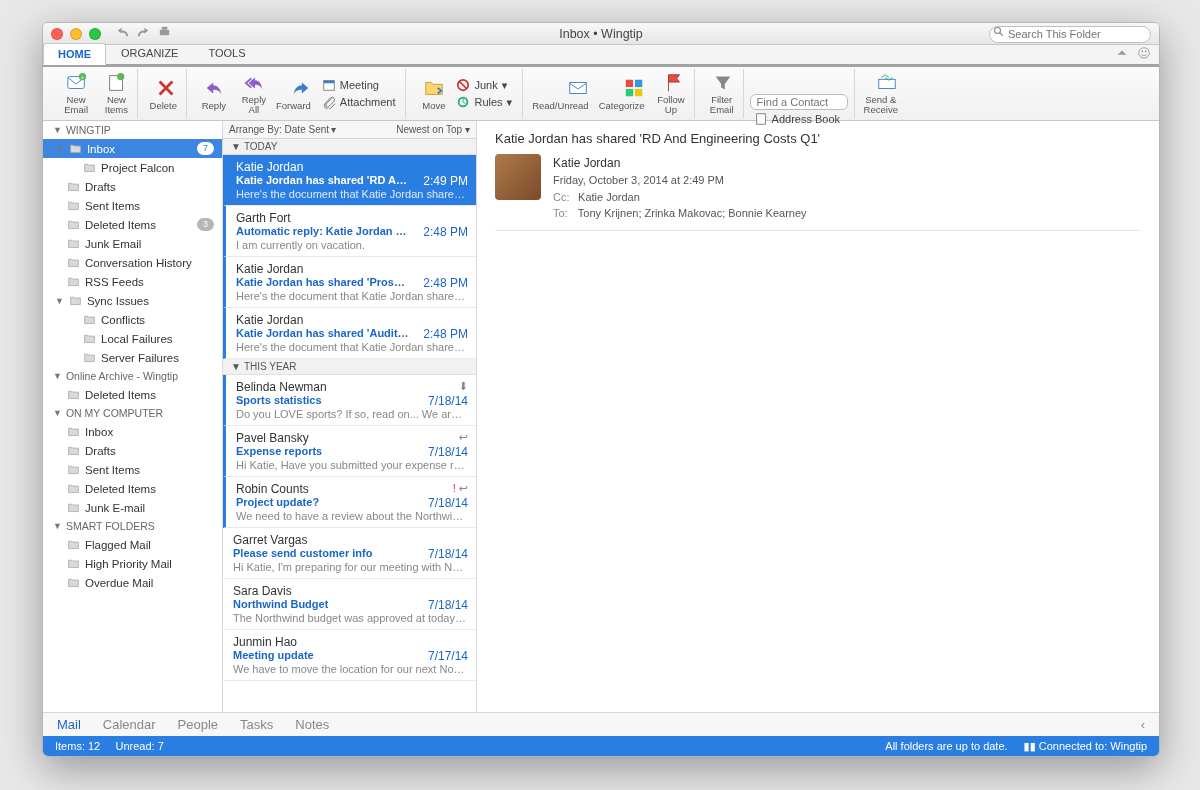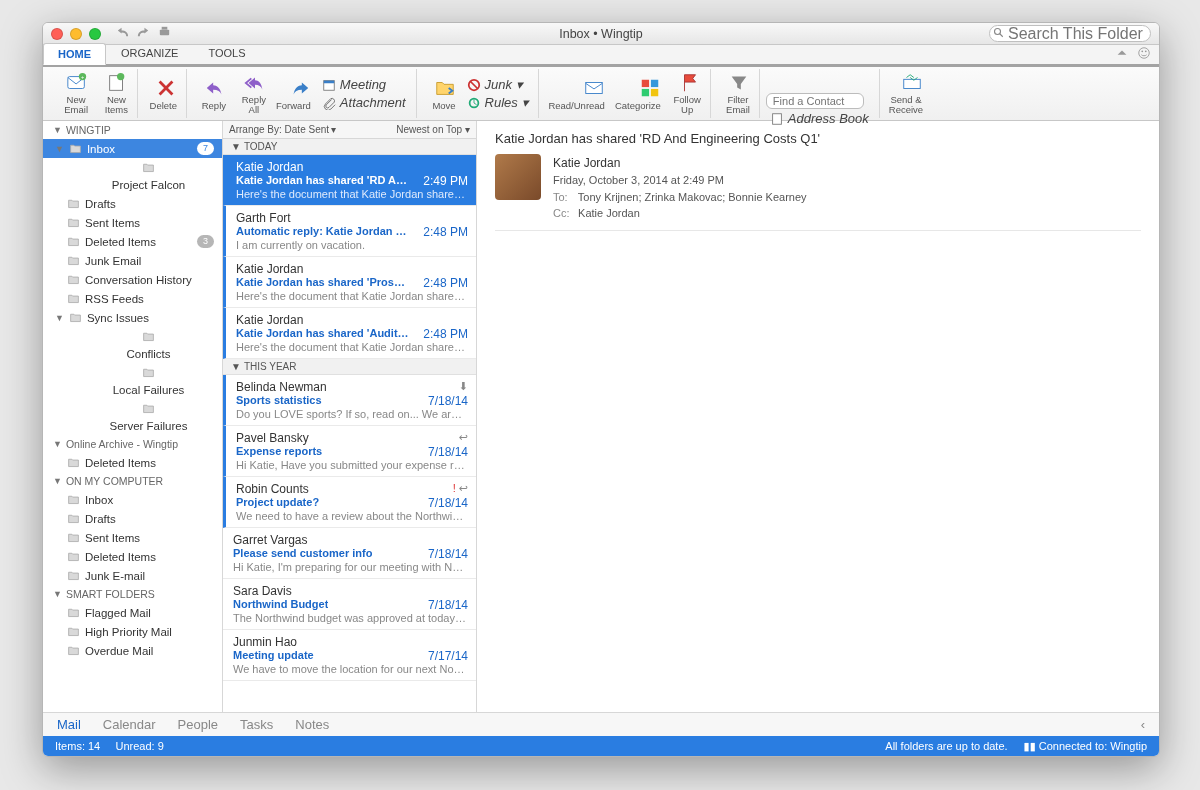--- a/index.html
+++ b/index.html
@@ -6,45 +6,45 @@
   body { background:#e8e8e8; width:1200px; height:790px; overflow:hidden; }
   .window { position:absolute; left:42px; top:22px; width:1118px; height:735px; background:#fff; border-radius:6px; box-shadow:0 12px 40px rgba(0,0,0,.35); display:flex; flex-direction:column; overflow:hidden; border:1px solid #b6b6b6;}
   .titlebar { height:22px; background:linear-gradient(#f8f8f8,#e6e6e6); border-bottom:1px solid #c7c7c7; display:flex; align-items:center; padding:0 8px; position:relative;}
   .traffic { display:flex; gap:7px; }
   .dot { width:12px; height:12px; border-radius:50%; border:1px solid rgba(0,0,0,.15);}
   .dot.r{background:#ff5f57;} .dot.y{background:#febc2e;} .dot.g{background:#28c840;}
   .tb-icons { margin-left:14px; display:flex; gap:6px; color:#888;}
   .tb-icons svg{width:15px;height:15px;fill:#999;}
   .wintitle { position:absolute; left:0; right:0; text-align:center; font-size:12.5px; color:#444; pointer-events:none;}
   .searchwrap { margin-left:auto; }
-  .search { width:162px; height:17px; border:1px solid #bfbfbf; border-radius:10px; font-size:16px; padding:0 6px 0 18px; background:#fff; }
+  .search { width:162px; height:17px; border:1px solid #bfbfbf; border-radius:10px; font-size:11px; padding:0 6px 0 18px; background:#fff; }
   .searchbox{position:relative;}
   .mag{position:absolute;left:4px;top:2px;}
 
   .tabs { height:22px; background:#f4f4f4; display:flex; align-items:flex-end; border-bottom:3px solid #a3a3a3; position:relative;}
   .tab { font-size:11px; padding:4px 14px; color:#444; border:1px solid transparent; cursor:default;}
   .tab.active { background:#fff; border:1px solid #c7c7c7; border-bottom:1px solid #fff; color:#1a66c8; font-weight:600; border-radius:3px 3px 0 0; margin-bottom:-1px;}
   .tabs-right{margin-left:auto; display:flex; gap:8px; padding-right:8px; color:#999;}
   .tabs-right svg{width:14px;height:14px;fill:#999;}
 
   .ribbon { height:54px; background:linear-gradient(#fbfbfb,#f0f0f0); border-bottom:1px solid #c7c7c7; display:flex; align-items:center; padding:2px 6px; gap:0;}
   .rgrp { display:flex; align-items:center; height:100%; padding:0 6px; border-right:1px solid #d7d7d7; gap:4px;}
   .rgrp:last-child{border-right:none;}
   .ritem { display:flex; flex-direction:column; align-items:flex-end; font-size:9.5px; color:#555; gap:1px; padding:2px 3px; cursor:default; min-width:36px;}
   .ritem .ico{width:22px;height:22px;}
-  .rsmall { display:flex; align-items:center; font-size:13px; color:#444; gap:4px; padding:1px 4px;font-style:italic;}
+  .rsmall { display:flex; align-items:center; font-size:11px; color:#444; gap:4px; padding:1px 4px;}
   .rsmall .ico{width:14px;height:14px;}
   .vbox{display:flex;flex-direction:column;gap:1px;}
   .searchcontact{border:1px solid #bcbcbc;border-radius:6px;font-size:11px;padding:1px 6px;color:#777;width:98px;background:#fff;margin-top:33px;}
 
   .main { flex:1; display:flex; min-height:0;}
   .sidebar { width:180px; background:#fff; border-right:1px solid #d7d7d7; overflow:auto; font-size:11.5px;}
   .sb-sec { padding:3px 8px 3px 10px; color:#666; font-size:10.5px; display:flex; align-items:center; gap:4px;}
   .sb-row { padding:3px 8px 3px 24px; display:flex; align-items:center; gap:5px; color:#333; position:relative;}
-  .sb-row.lvl2{padding-left:40px;flex-direction:column;}
+  .sb-row.lvl2{padding-left:40px;}
   .sb-row.sel { background:#3d86e0; color:#fff; border-radius:0;}
   .sb-row .badge { margin-left:auto; background:#b6b6b6; color:#fff; border-radius:8px; font-size:9px; padding:0 6px; line-height:13px;}
   .sb-row.sel .badge{background:#fff;color:#3d86e0;}
   .tri{font-size:9px;color:#777;}
   .fico{width:13px;height:13px;}
 
   .msglist { width:254px; border-right:1px solid #d7d7d7; display:flex; flex-direction:column; background:#fff; min-height:0;}
   .arrange { height:18px; background:#f6f6f6; border-bottom:1px solid #d7d7d7; display:flex; align-items:center; font-size:10px; color:#555; padding:0 6px;}
   .arrange .r{margin-left:auto;}
   .grp { background:#f1f1f1; font-size:10px; color:#555; padding:2px 8px; border-bottom:1px solid #e0e0e0; display:flex; align-items:center; gap:3px;}
@@ -496,37 +496,37 @@
         </div>
     </div>
 
     <div class="reading">
       <h1>Katie Jordan has shared 'RD And Engineering Costs Q1'</h1>
       <div class="hdrrow">
         <div class="avatar"></div>
         <div class="hmeta">
           <div style="font-size:12px;color:#333">Katie Jordan</div>
           <div>Friday, October 3, 2014 at 2:49 PM</div>
+          <div><span class="lbl">Cc:</span> <span>Katie Jordan</span></div>
           <div><span class="lbl">To:</span> <span>Tony Krijnen;   Zrinka Makovac;   Bonnie Kearney</span></div>
-          <div><span class="lbl">Cc:</span> <span>Katie Jordan</span></div>
         </div>
       </div>
     </div>
   </div>
 
   <div class="viewbar">
     <span class="active">Mail</span>
     <span>Calendar</span>
     <span>People</span>
     <span>Tasks</span>
     <span>Notes</span>
     <span class="chev">‹</span>
   </div>
 
   <div class="status">
-    <span style="white-space:pre">Items: 14     Unread: 9</span>
+    <span style="white-space:pre">Items: 12     Unread: 7</span>
     <div class="r">
       <span>All folders are up to date.</span>
       <span>▮▮ <span>Connected to: Wingtip</span></span>
     </div>
   </div>
 
 </div>
 
 </body></html>

